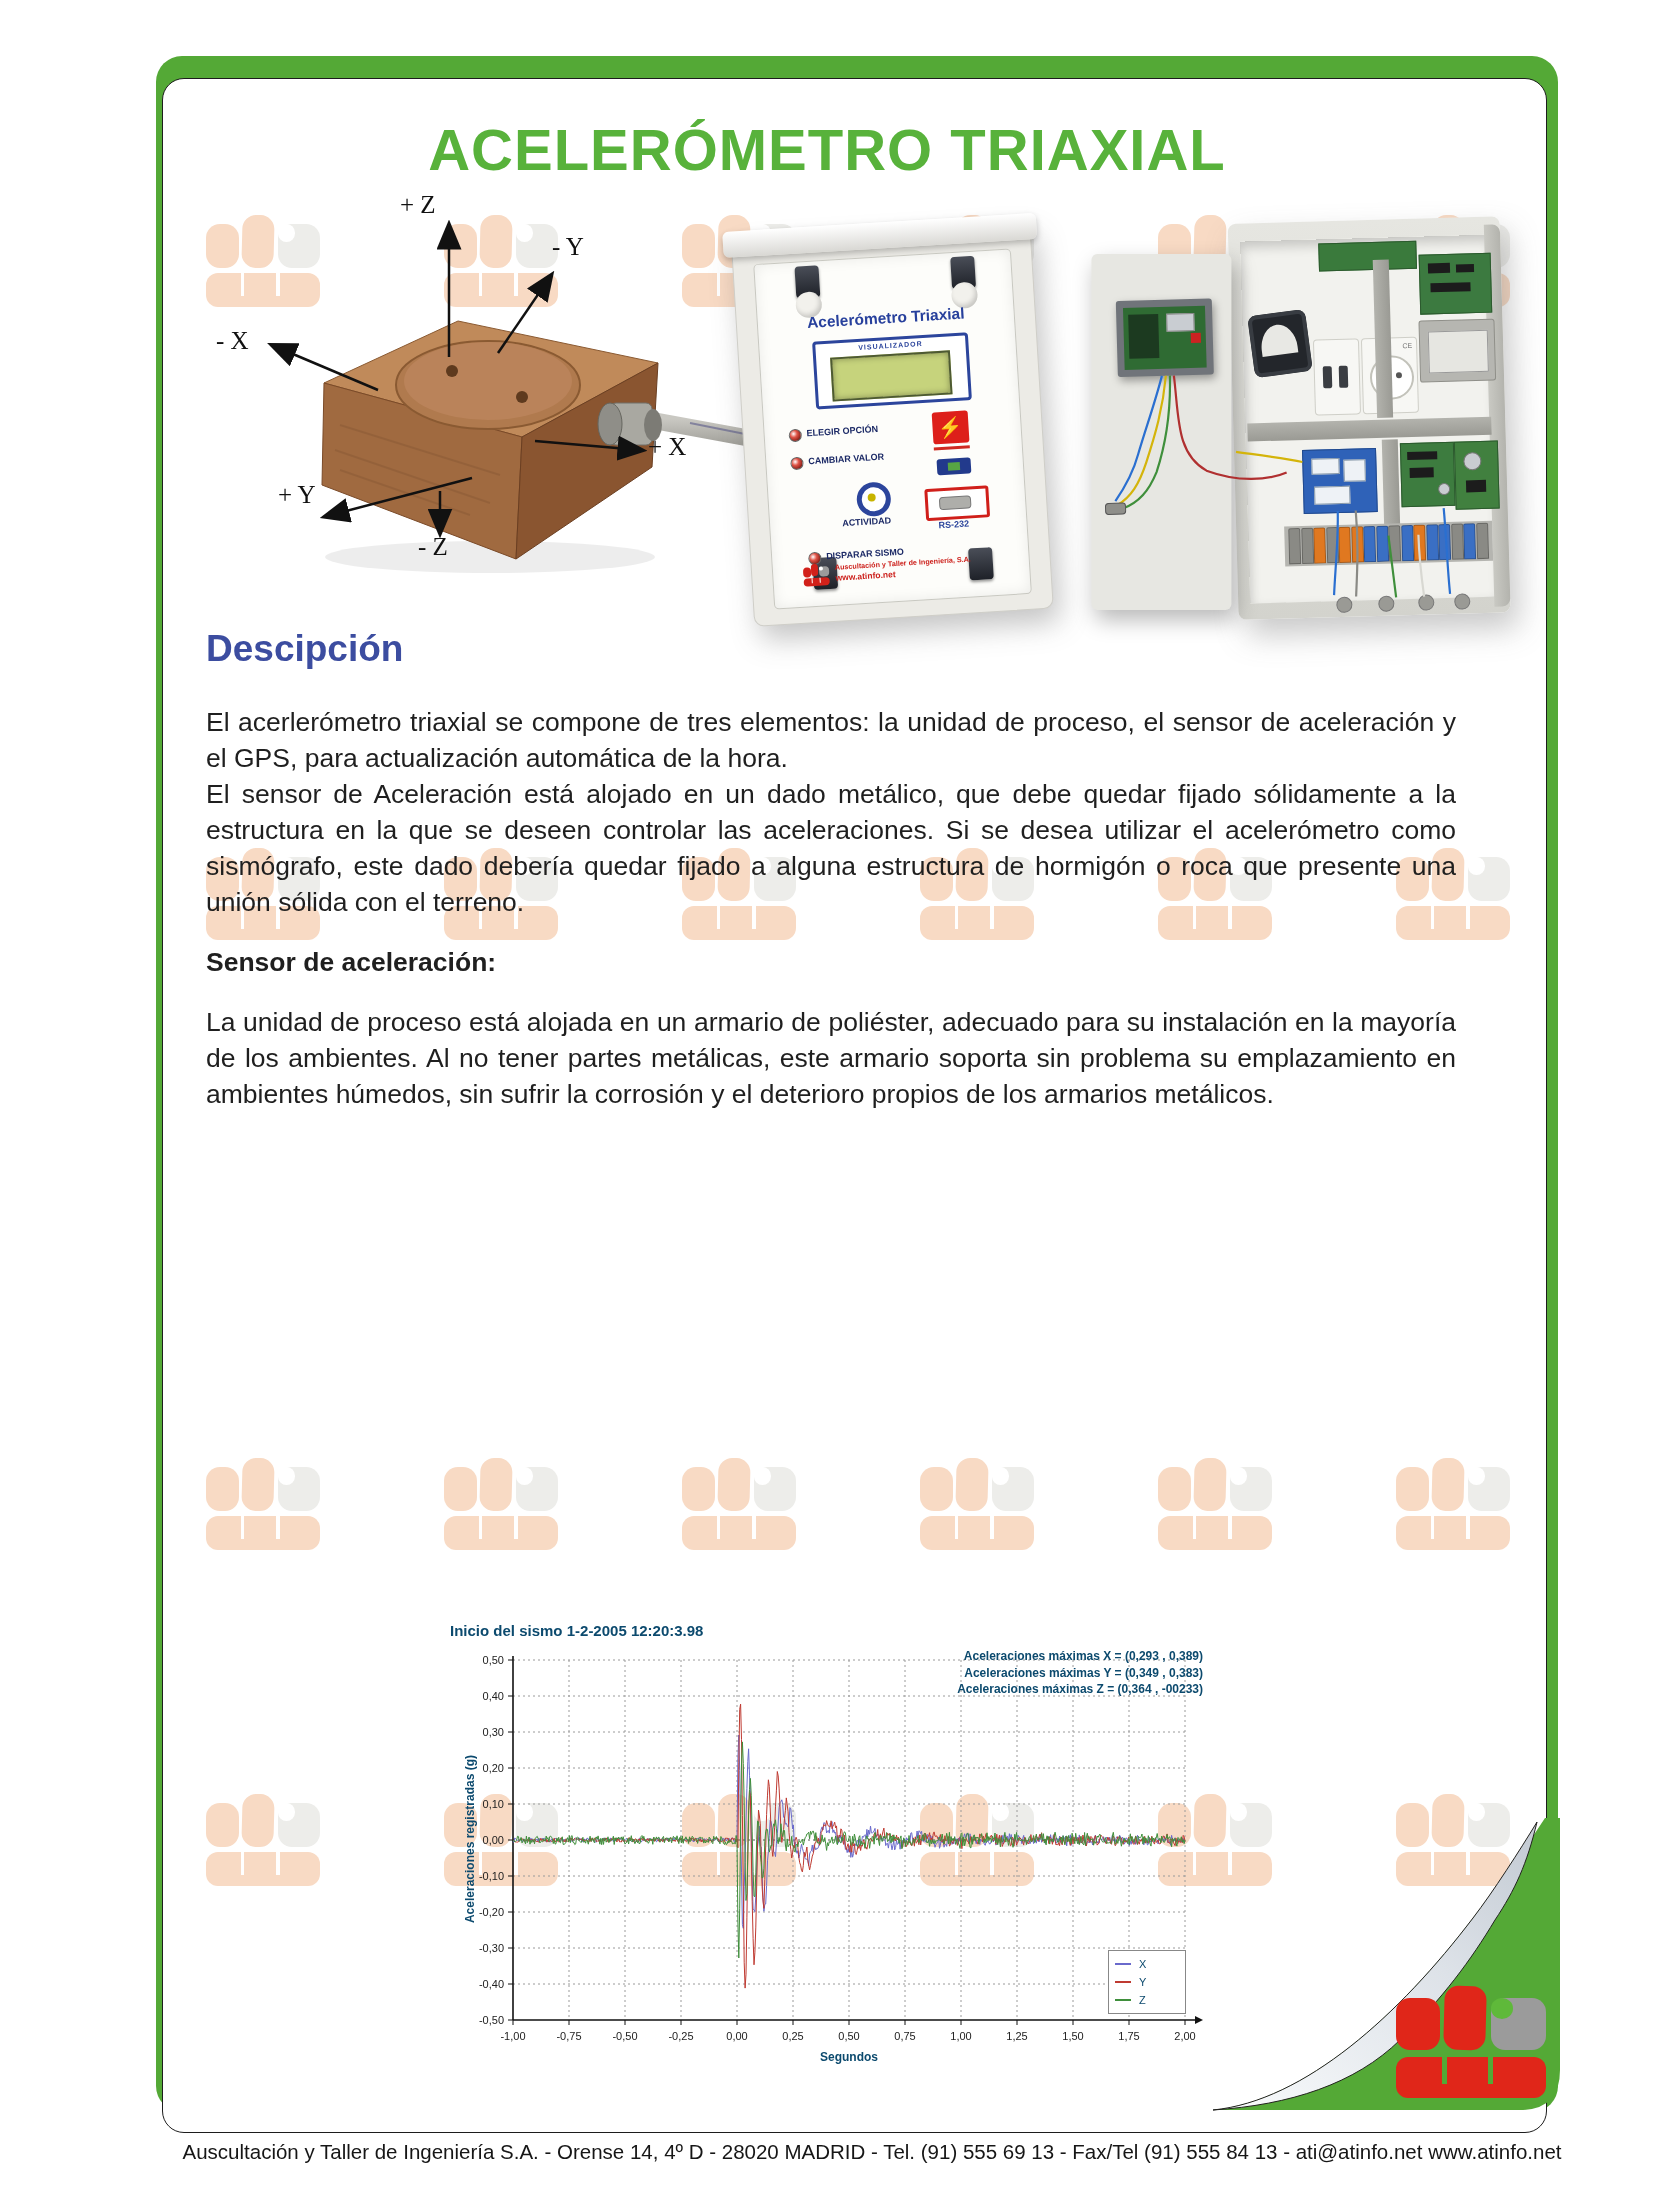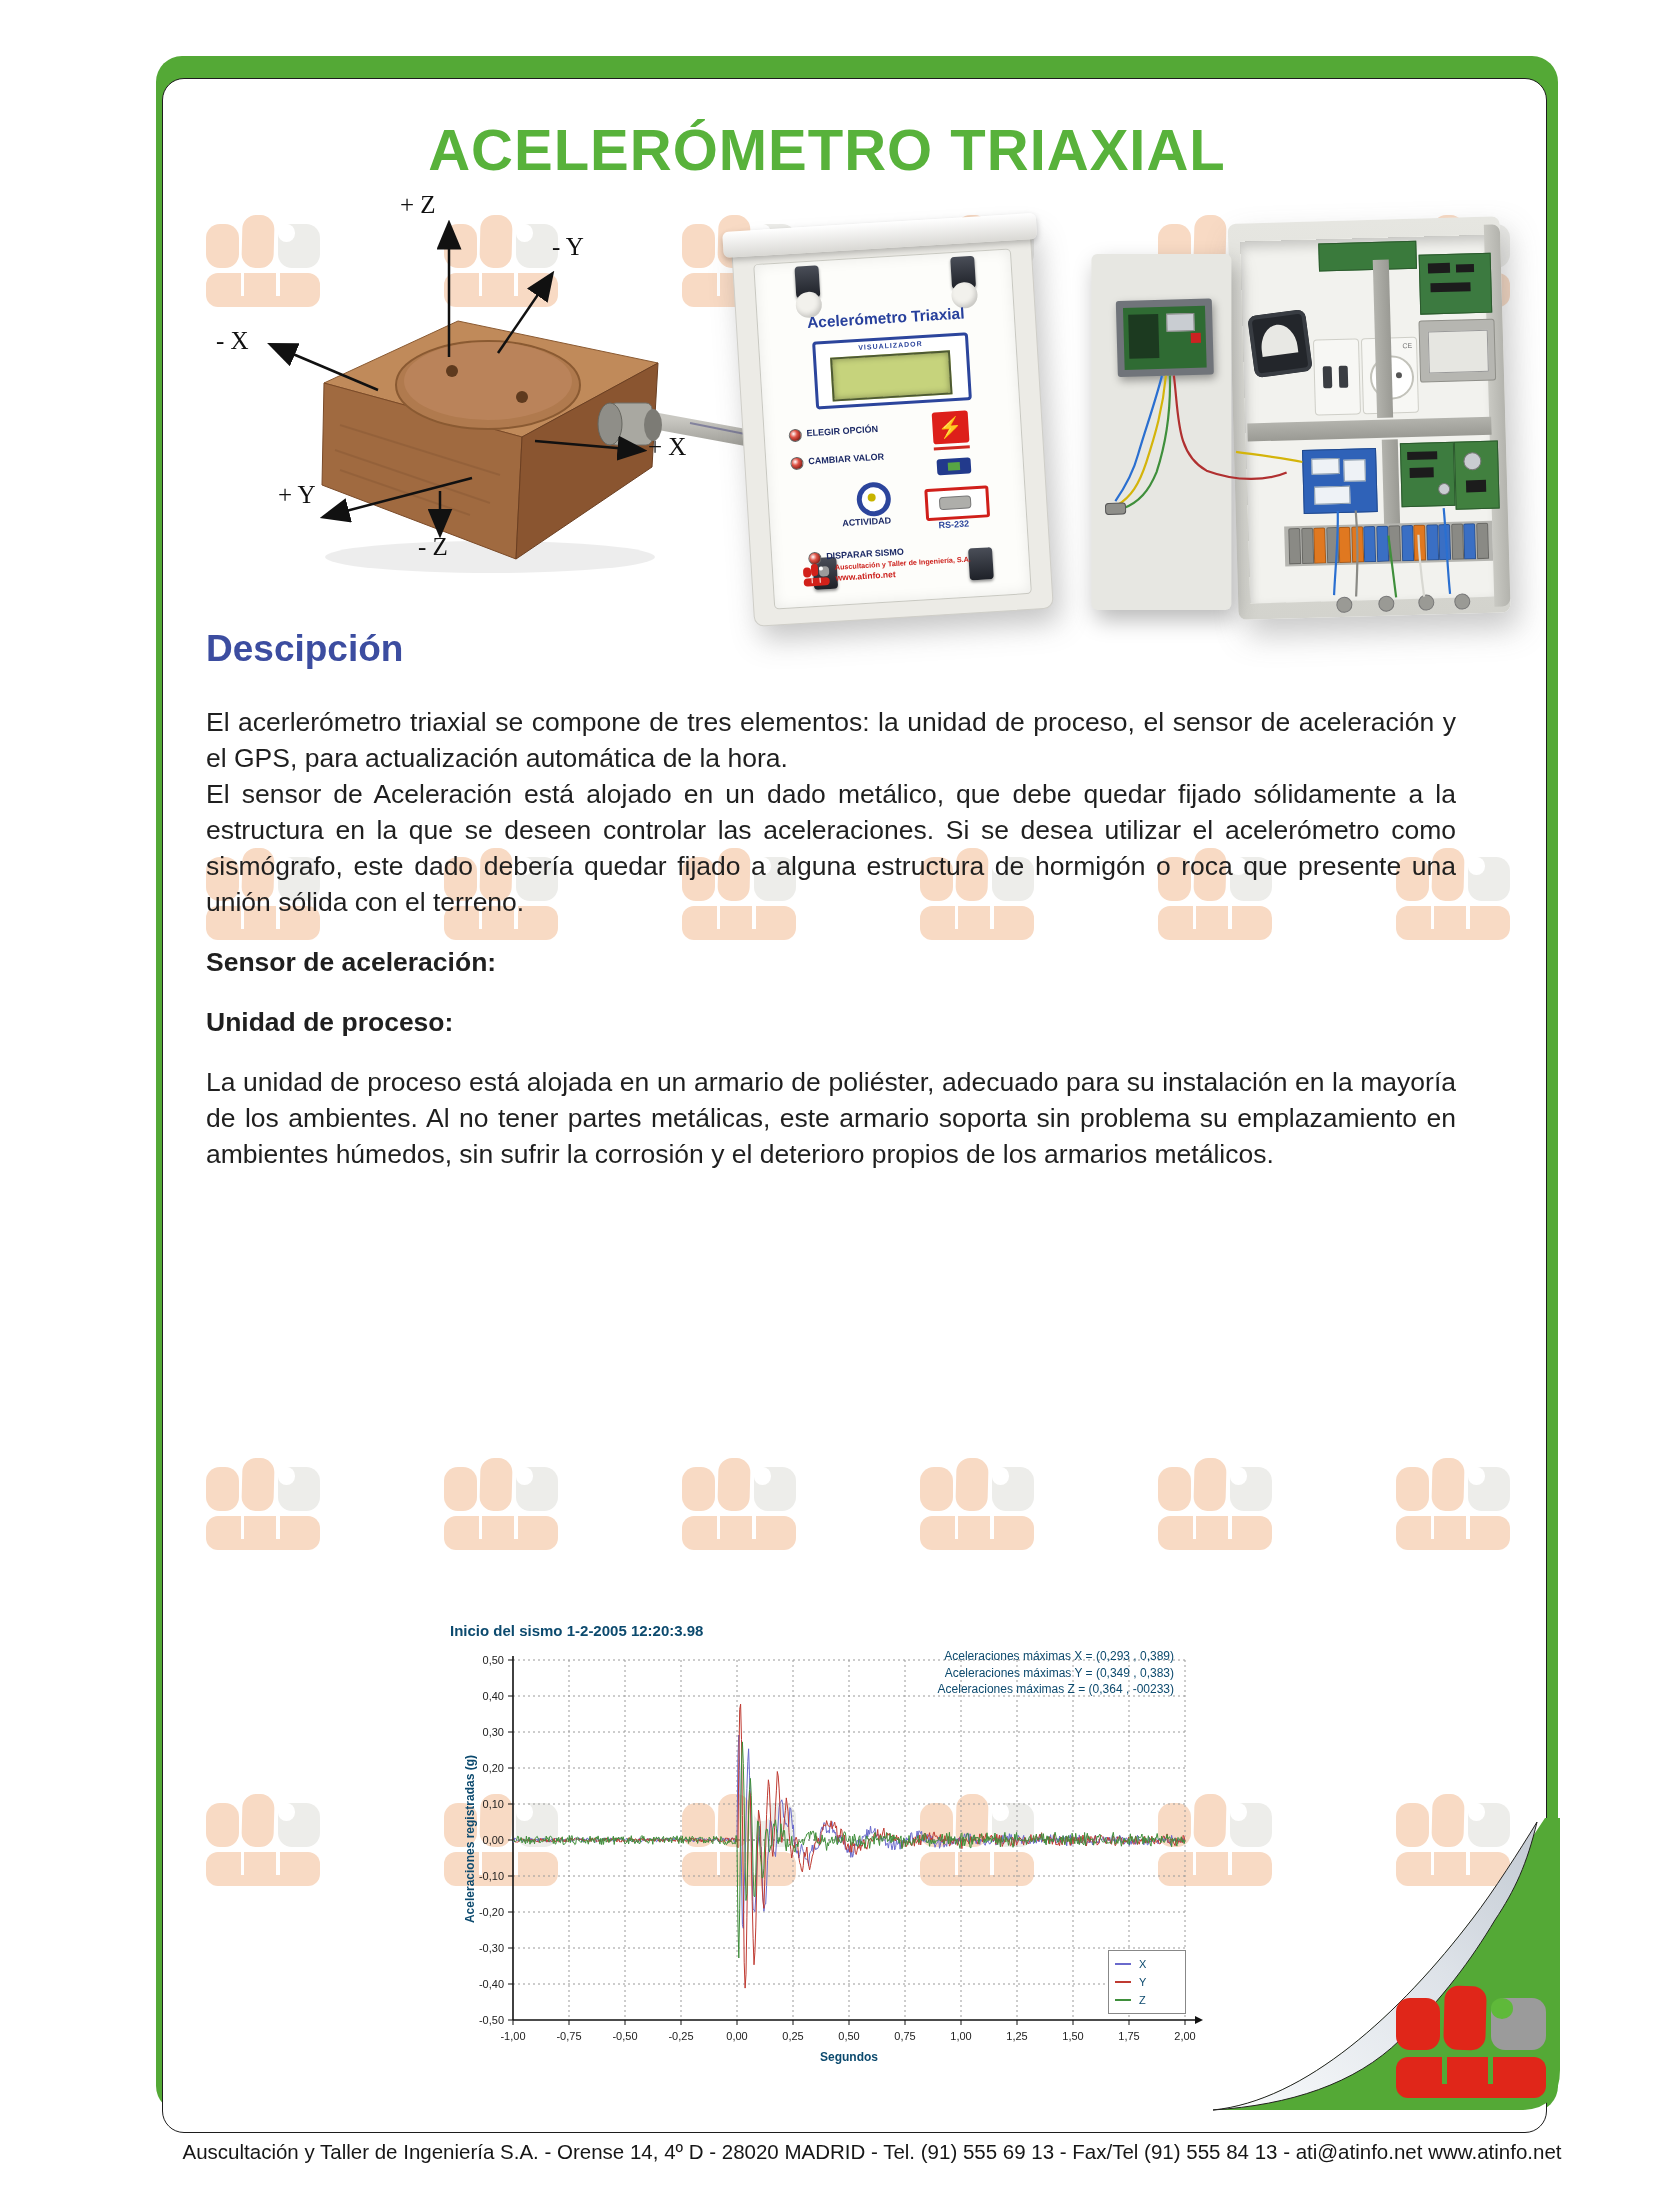--- a/index.html
+++ b/index.html
@@ -96,21 +96,21 @@
   .greenA{left:314px;top:246px;width:52px;height:62px;background:#3d7c3f;border:1px solid #2c5a2e;}
   .greenB{left:368px;top:246px;width:42px;height:66px;background:#41803f;border:1px solid #2c5a2e;}
   .cap1{position:absolute;border-radius:50%;background:#c9ccd1;border:1px solid #777;}
   .din{left:196px;top:326px;width:208px;height:40px;background:#b5b5b0;}
   .term{position:absolute;top:2px;width:10px;height:34px;border-radius:2px 2px 0 0;border:1px solid rgba(0,0,0,.25);}
   .glandrow i{position:absolute;width:14px;height:14px;border-radius:50%;background:#9a9a95;border:1px solid #777;}
 
   
   .chart{left:428px;top:1620px;width:782px;height:460px;z-index:3;color:#0c4a6e;}
   .chart-title{position:absolute;left:22px;top:2px;font-size:15px;font-weight:bold;}
-  .chart-ann{position:absolute;right:36px;top:28px;text-align:right;font-size:12px;font-weight:normal;line-height:16.5px;}
+  .chart-ann{position:absolute;right:7px;top:28px;text-align:right;font-size:12px;font-weight:bold;line-height:16.5px;}
   .ylab{position:absolute;left:-88px;top:212px;width:260px;transform:rotate(-90deg);transform-origin:center;font-size:12px;font-weight:bold;text-align:center;}
   .xlab{position:absolute;left:85px;top:430px;width:672px;text-align:center;font-size:12px;font-weight:bold;}
   .legend{position:absolute;left:680px;top:330px;width:78px;background:#fff;border:1px solid #888;padding:4px 6px;box-sizing:border-box;}
   .legend .row{display:flex;align-items:center;height:18px;}
   .legend .sw{width:16px;height:2px;margin-right:8px;}
   .legend .lb{font-size:11px;}
 
   
   .curl{left:1175px;top:1818px;width:385px;height:300px;z-index:4;}
   .corner-logo{left:1396px;top:1984px;width:150px;height:114px;z-index:5;}
@@ -550,21 +550,20 @@
         <rect x="18" y="298" width="20" height="11" rx="3" fill="#8f8f8a" stroke="#555"></rect>
       </svg>
   </div>
 
   <div class="abs desc">
     <h2 class="desc-heading" style="color: rgb(60, 77, 160);">Descipción</h2>
     <div id="desc-blocks">
         <div class="blk p">El acerlerómetro triaxial se compone de tres elementos: la unidad de proceso, el sensor de aceleración y el GPS, para actualización automática de la hora.</div>
         <div class="blk p afterh">El sensor de Aceleración está alojado en un dado metálico, que debe quedar fijado sólidamente a la estructura en la que se deseen controlar las aceleraciones. Si se desea utilizar el acelerómetro como sismógrafo, este dado debería quedar fijado a alguna estructura de hormigón o roca que presente una unión sólida con el terreno.</div>
         <div class="blk h">Sensor de aceleración:</div>
-        <div class="blk h">Unidad de proceso:</div>
         <div class="blk p">La unidad de proceso está alojada en un armario de poliéster, adecuado para su instalación en la mayoría de los ambientes. Al no tener partes metálicas, este armario soporta sin problema su emplazamiento en ambientes húmedos, sin sufrir la corrosión y el deterioro propios de los armarios metálicos.</div>
       </div>
   </div>
 
   <div class="abs chart">
     <div class="chart-title">Inicio del sismo 1-2-2005  12:20:3.98</div>
     <div class="chart-ann" id="chart-ann">
         <div>Aceleraciones máximas X = (0,293 , 0,389)</div>
         <div>Aceleraciones máximas Y = (0,349 , 0,383)</div>
         <div>Aceleraciones máximas Z = (0,364 , -00233)</div>

